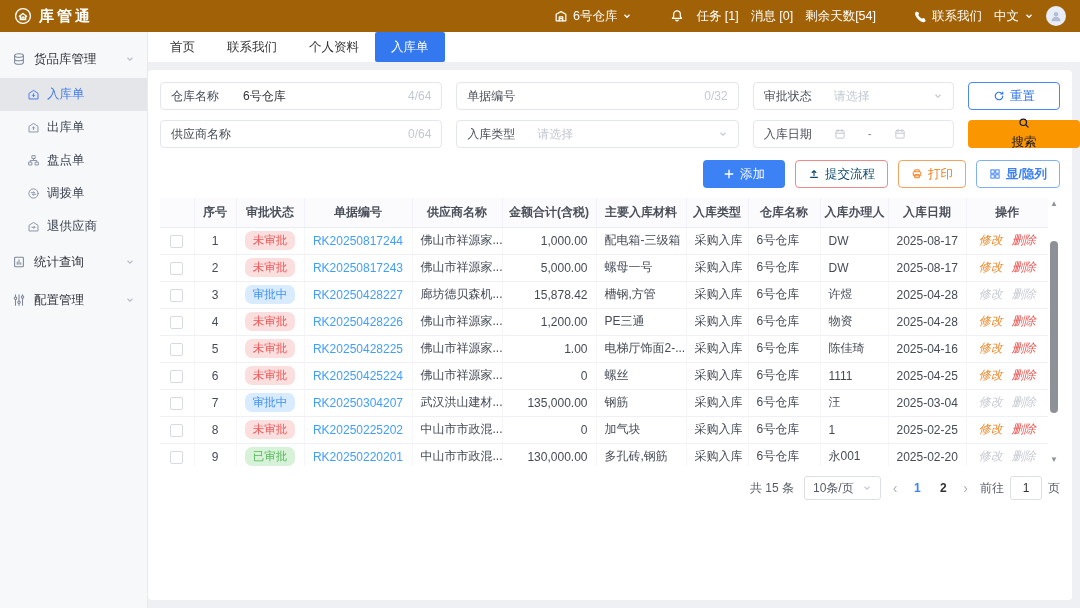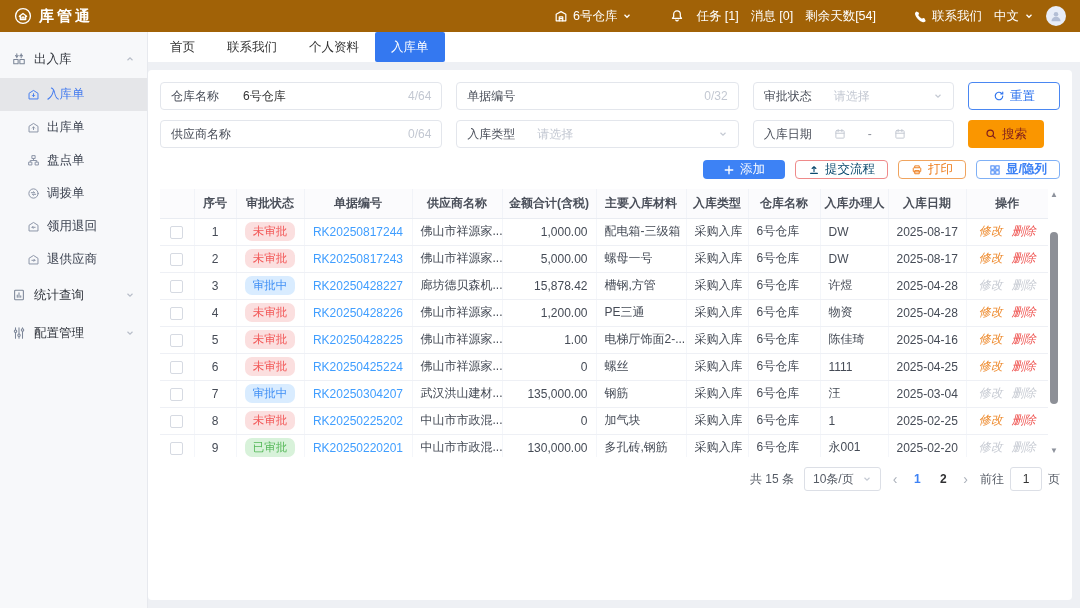--- a/index.html
+++ b/index.html
@@ -45,25 +45,25 @@
   .field input { border:none; outline:none; flex:1; min-width:0; font-size:12px; color:#333; font-family:inherit; background:transparent; }
   .counter { color:#c3c8d2; font-size:12px; }
   .placeholder { color:#c3c8d2; flex:1; }
   .schev { color:#c3c8d2; }
   .date-ic { color:#c3c8d2; }
   .date-sep { color:#8a8f99; margin:0 14px; }
 
   .btn { height:28px; border-radius:4px; display:inline-flex; align-items:center; justify-content:center; gap:5px;
          font-size:12.5px; padding:0 12px; cursor:pointer; border:1px solid transparent; background:#fff; white-space:nowrap; }
   .btn-reset { border-color:#4a87f2; color:#2f74ee; width:92px; }
-  .btn-search { background:#fa9600; color:#7f1d1d; width:76px; border:none; }
+  .btn-search { background:#fa9600; color:#0f172a; width:112px; border:none;flex-direction:column; }
 
   
   .toolbar { display:flex; justify-content:flex-end; gap:10px; margin-top:12px; }
-  .toolbar .btn { height:19px; }
+  .toolbar .btn { height:28px; }
   .btn-add { background:#3d82f5; color:#fff; padding:0 20px; border:none; }
   .btn-flow { border-color:#ef8a8a; color:#0c4a6e; }
   .btn-print { border-color:#f0a45f; color:#ee7e1e; }
   .btn-cols { border-color:#7fb0f6; color:#3d82f5;font-weight:bold; }
 
   
   .table-zone { margin-top:10px; display:flex; }
   .tbl-wrap { flex:1; min-width:0; height:268px; overflow:hidden; }
   table { width:100%; border-collapse:collapse; table-layout:fixed; font-size:12px; color:#454b56; }
   th { height:29px; background:#fbfbfd; font-weight:bold; color:#4a4f5a;
@@ -167,36 +167,35 @@
         <circle cx="8" cy="6" r="2.6"></circle>
           <path d="M2.8 14a5.2 5.2 0 0 1 10.4 0Z"></path>
       </svg>
     </span>
   </div>
 </div>
 
 <div class="layout">
 
   <div class="sidebar">
-
     <div class="side-group">
       <span class="gic">
-        <svg class="ic" width="14" height="14" viewBox="0 0 16 16" fill="none" stroke="currentColor" stroke-width="1.2" stroke-linecap="round" stroke-linejoin="round">
-          <rect x="2" y="8.5" width="5" height="5"></rect>
-            <rect x="9" y="8.5" width="5" height="5"></rect>
-            <path d="M5.5 6.5V2M4 4l1.5 2L7 4M10.5 2v4.5M9 4.5 10.5 3 12 4.5"></path>
-        </svg>
-      </span>
-      <span>出入库</span>
+        <svg class="ic" width="14" height="14" viewBox="0 0 16 16" fill="none" stroke="currentColor" stroke-width="1.2" stroke-linecap="round">
+          <ellipse cx="8" cy="4" rx="5" ry="2"></ellipse>
+            <path d="M3 4v4c0 1.1 2.2 2 5 2s5-.9 5-2V4M3 8v4c0 1.1 2.2 2 5 2s5-.9 5-2V8"></path>
+        </svg>
+      </span>
+      <span>货品库管理</span>
       <span class="chev">
         <svg class="ic" width="10" height="10" viewBox="0 0 16 16" fill="none" stroke="currentColor" stroke-width="1.8">
-            <path d="m4 10 4-4 4 4"></path>
+            <path d="m4 6 4 4 4-4"></path>
           </svg>
       </span>
     </div>
+
 
     <div class="side-item active">
       <span class="cic">
         <svg class="ic" width="13" height="13" viewBox="0 0 16 16" fill="none" stroke="currentColor" stroke-width="1.2" stroke-linecap="round" stroke-linejoin="round">
           <path d="M2.5 13V6.5L8 3l5.5 3.5V13z"></path>
             <path d="M8 7v3.3M6.6 9.2 8 10.6l1.4-1.4"></path>
         </svg>
       </span>
       <span>入库单</span>
     </div>
@@ -221,29 +220,20 @@
       <span>盘点单</span>
     </div>
     <div class="side-item">
       <span class="cic">
         <svg class="ic" width="13" height="13" viewBox="0 0 16 16" fill="none" stroke="currentColor" stroke-width="1.2" stroke-linecap="round" stroke-linejoin="round">
           <circle cx="8" cy="8" r="5.7"></circle>
             <path d="M5.3 7h4.2L8.2 5.7M10.7 9H6.5l1.3 1.3"></path>
         </svg>
       </span>
       <span>调拨单</span>
-    </div>
-    <div class="side-item">
-      <span class="cic">
-        <svg class="ic" width="13" height="13" viewBox="0 0 16 16" fill="none" stroke="currentColor" stroke-width="1.2" stroke-linecap="round" stroke-linejoin="round">
-          <path d="M2.5 13V6.5L8 3l5.5 3.5V13z"></path>
-            <path d="M10 9H6.3M7.5 7.7 6.2 9l1.3 1.3"></path>
-        </svg>
-      </span>
-      <span>领用退回</span>
     </div>
     <div class="side-item">
       <span class="cic">
         <svg class="ic" width="13" height="13" viewBox="0 0 16 16" fill="none" stroke="currentColor" stroke-width="1.2" stroke-linecap="round" stroke-linejoin="round">
           <path d="M2.5 13V6.5L8 3l5.5 3.5V13z"></path>
             <path d="M6 9h3.7M8.5 7.7 9.8 9l-1.3 1.3"></path>
         </svg>
       </span>
       <span>退供应商</span>
     </div>

